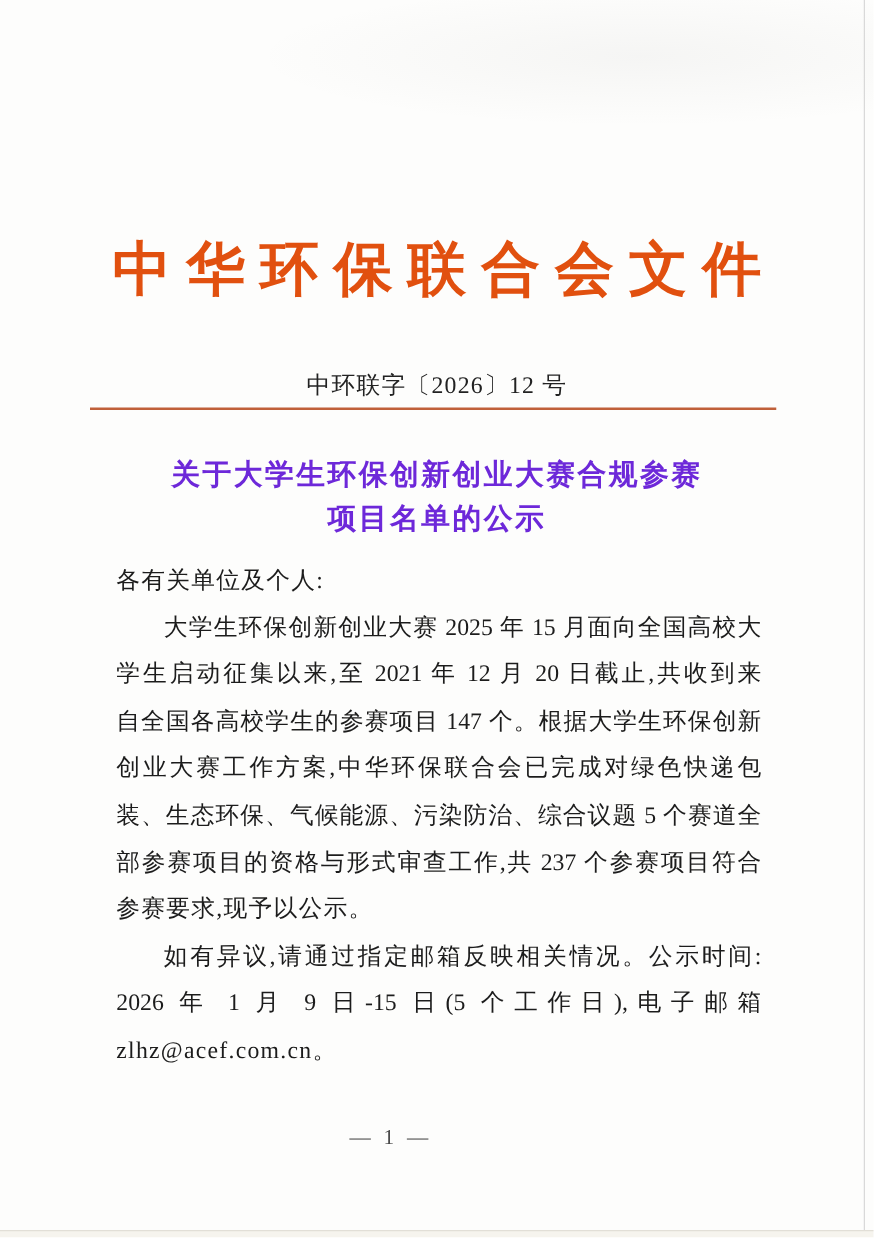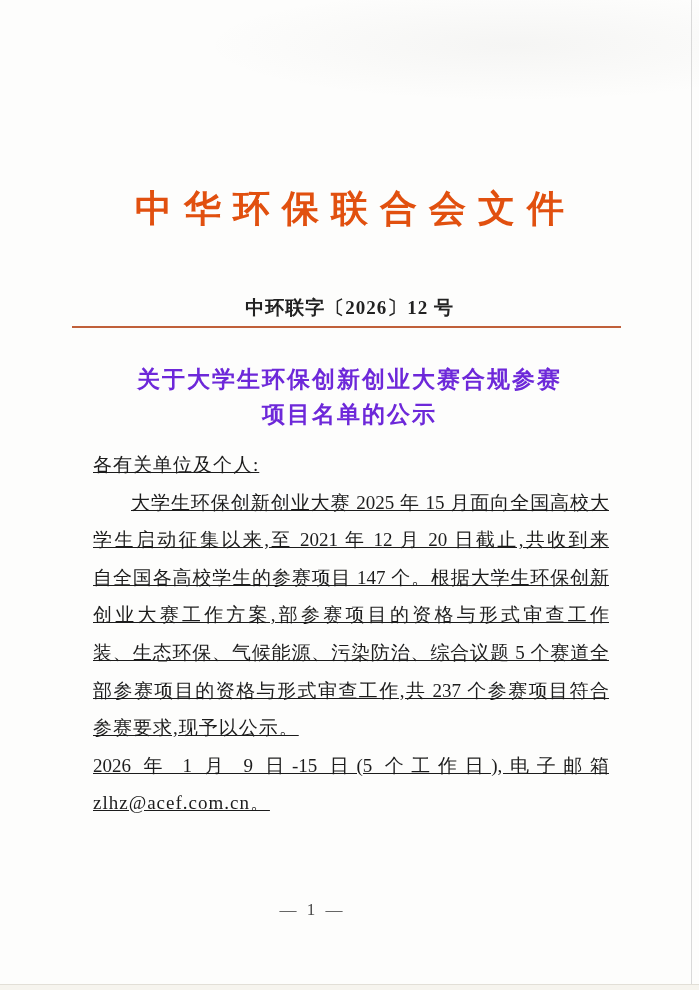--- a/index.html
+++ b/index.html
@@ -35,36 +35,35 @@
     left: 0; top: 984px;
     width: 699px; height: 6px;
     background: #f6f4ee;
     border-top: 1px solid #e2dfd7;
   }
   .letterhead {
     position: absolute;
     left: 0; top: 184px;
     width: 699px;
     text-align: center;
-    font-size: 37px;
+    font-size: 47px;
     font-weight: bold;
     letter-spacing: 12px;
     text-indent: 12px;
     color: #e1500f;
     white-space: nowrap;
   }
   .doc-number {
     position: absolute;
     left: 0; top: 295px;
     width: 699px;
     text-align: center;
     font-size: 19px;
     letter-spacing: 1px;
     color: #222222;
-    font-weight: bold;
   }
   .red-rule {
     position: absolute;
     left: 72px; top: 326px;
     width: 549px; height: 2px;
     background: #c0603a;
   }
   .doc-title {
     position: absolute;
     left: 0; top: 362px;
@@ -81,21 +80,20 @@
     left: 93px; top: 446px;
     width: 516px;
     font-size: 19px;
     line-height: 37.6px;
     color: #1c1c1c;
   }
   .body-line {
     height: 37.6px;
     overflow: hidden;
     letter-spacing: 1px;
-    text-decoration: underline;
   }
   .body-line.indent { text-indent: 38px; }
   .body-line.just {
     letter-spacing: 0;
     text-align: justify;
     text-align-last: justify;
   }
   .page-footer {
     position: absolute;
     left: -37px; top: 900px;
@@ -123,25 +121,26 @@
     <div>关于大学生环保创新创业大赛合规参赛</div>
     <div>项目名单的公示</div>
   </div>
 
   <div class="body-block">
     <div class="body-line">各有关单位及个人:</div>
 
     <div class="body-line indent just">大学生环保创新创业大赛 2025 年 15 月面向全国高校大</div>
     <div class="body-line just">学生启动征集以来,至 2021 年 12 月 20 日截止,共收到来</div>
     <div class="body-line just">自全国各高校学生的参赛项目 147 个。根据大学生环保创新</div>
-    <div class="body-line just">创业大赛工作方案,部参赛项目的资格与形式审查工作</div>
+    <div class="body-line just">创业大赛工作方案,中华环保联合会已完成对绿色快递包</div>
     <div class="body-line just">装、生态环保、气候能源、污染防治、综合议题 5 个赛道全</div>
     <div class="body-line just">部参赛项目的资格与形式审查工作,共 237 个参赛项目符合</div>
     <div class="body-line">参赛要求,现予以公示。</div>
 
+    <div class="body-line indent just">如有异议,请通过指定邮箱反映相关情况。公示时间:</div>
     <div class="body-line just">2026 年 1 月 9 日-15 日(5 个工作日),电子邮箱</div>
     <div class="body-line">zlhz@acef.com.cn。</div>
   </div>
 
   <div class="page-footer">— 1 —</div>
 
   <div class="scan-edge-right"></div>
   <div class="scan-edge-bottom"></div>
 
 </div>

